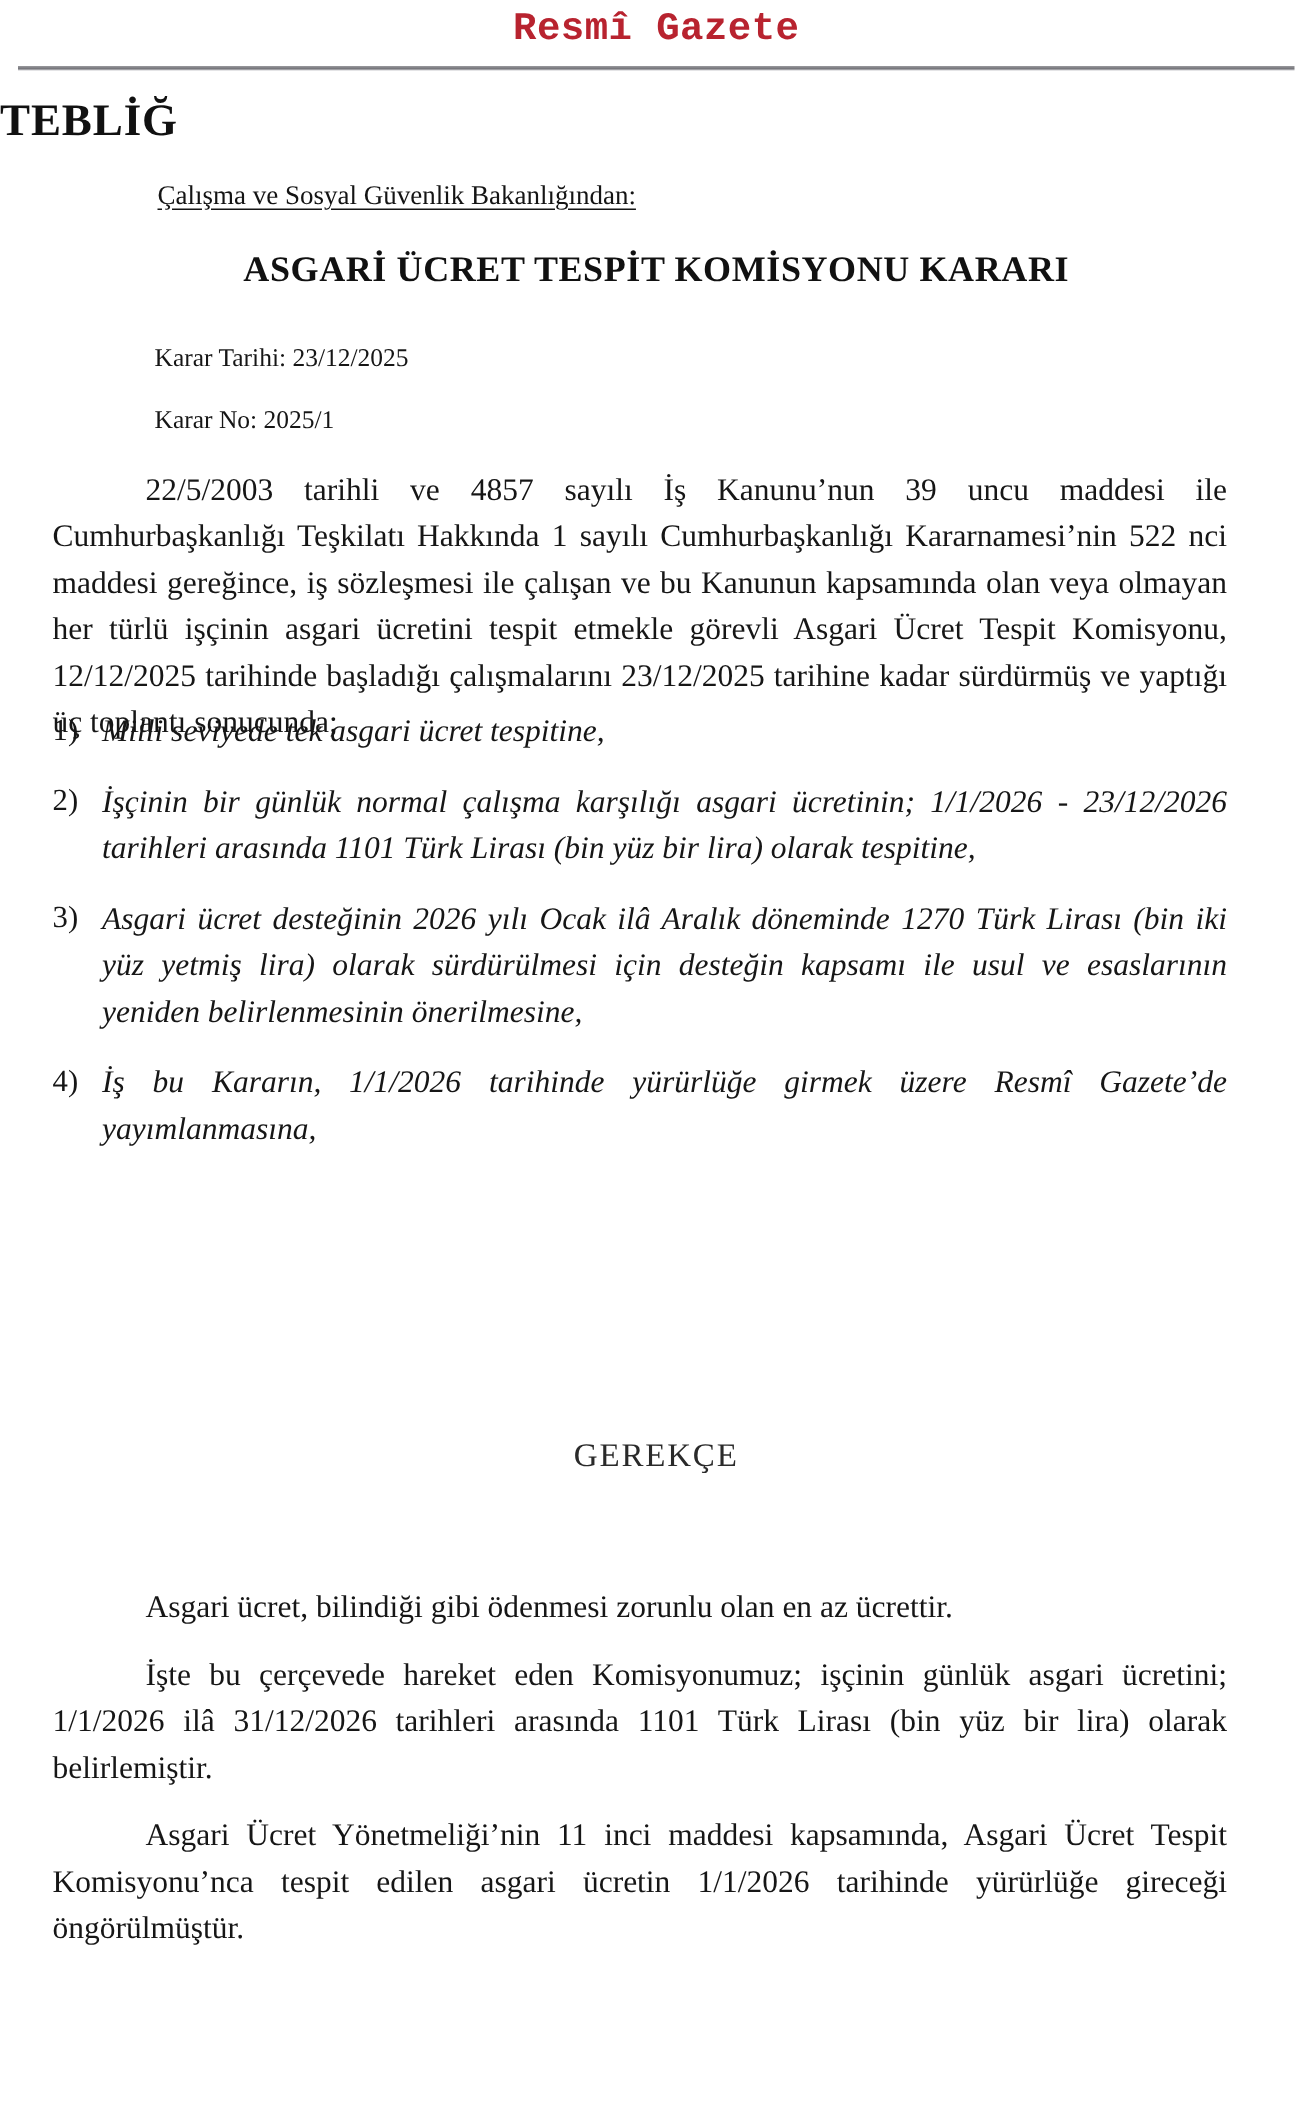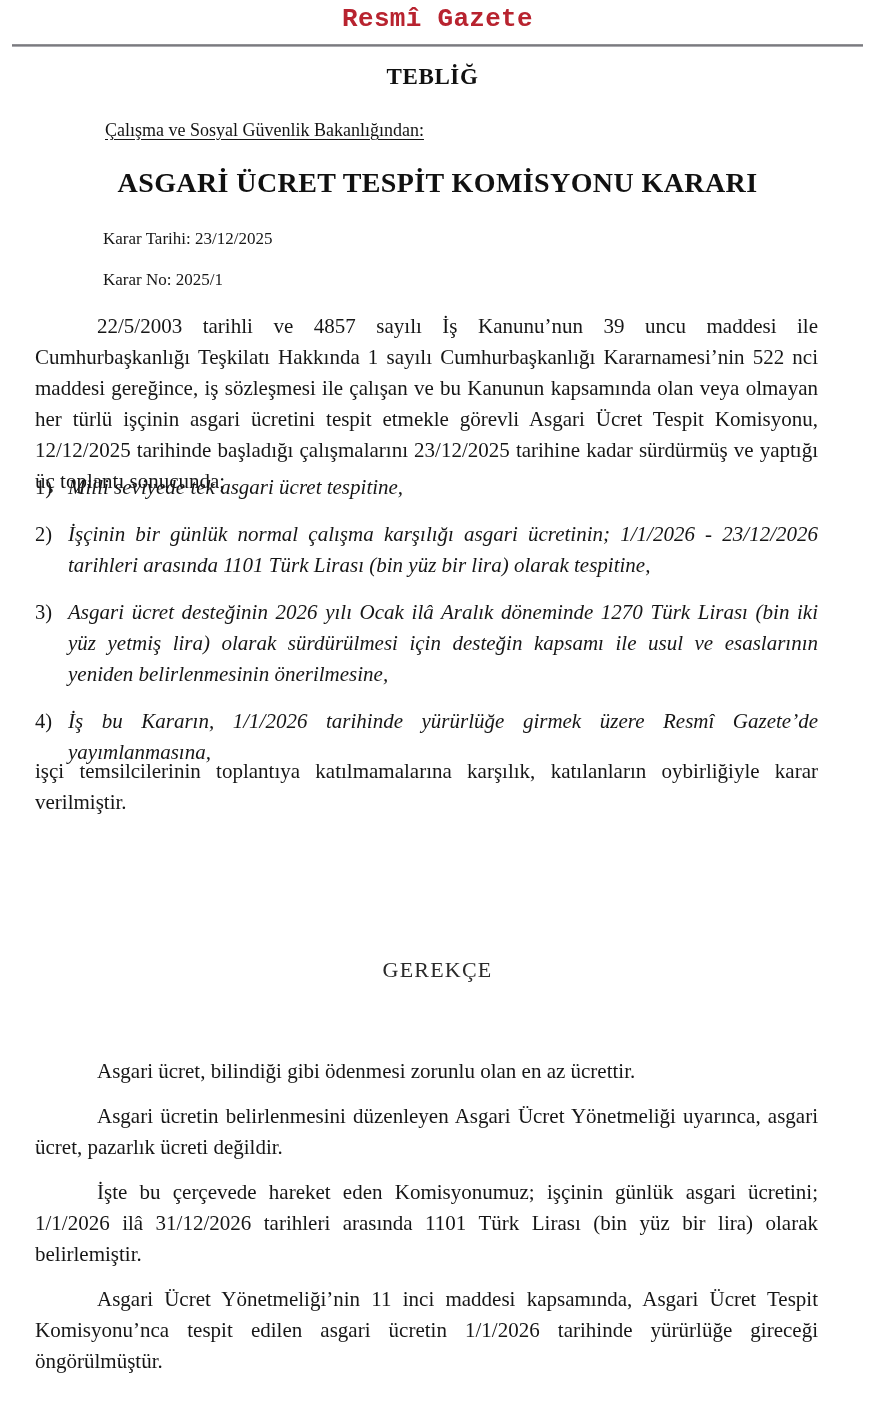--- a/index.html
+++ b/index.html
@@ -72,44 +72,43 @@
     height: 3px;
     background: linear-gradient(to bottom, #9a9a9e 0%, #77777c 55%, #c9c9cd 100%);
   }
 
   
   .doc-heading {
     position: absolute;
     left: 0;
     right: 10px;
     top: 64px;
-    text-align: center;
     font-weight: bold;
-    font-size: 23px;
+    font-size: 30px;
     letter-spacing: 0.6px;
     color: #111;
   }
   .ministry-line {
     position: absolute;
     left: 105px;
     top: 120px;
     font-size: 18px;
     color: #141414;
     text-decoration: underline;
     text-underline-offset: 3px;
     white-space: nowrap;
   }
   .decision-title {
     position: absolute;
     left: 0;
     right: 0;
     top: 167px;
     text-align: center;
     font-weight: bold;
-    font-size: 28px;
+    font-size: 24px;
     letter-spacing: 0.4px;
     color: #111;
   }
 
   
   .meta {
     position: absolute;
     left: 103px;
     font-size: 17px;
     color: #161616;
@@ -214,26 +213,22 @@
     <li>
       <span class="num">3)</span>
       <span class="txt">Asgari ücret desteğinin 2026 yılı Ocak ilâ Aralık döneminde 1270 Türk Lirası (bin iki yüz yetmiş lira) olarak sürdürülmesi için desteğin kapsamı ile usul ve esaslarının yeniden belirlenmesinin önerilmesine,</span>
     </li>
     <li>
       <span class="num">4)</span>
       <span class="txt">İş bu Kararın, 1/1/2026 tarihinde yürürlüğe girmek üzere Resmî Gazete’de yayımlanmasına,</span>
     </li>
   </ol>
 
-  <div class="col tail-block">
-    <p class="tail">işçi temsilcilerinin toplantıya katılmamalarına karşılık, katılanların oybirliğiyle karar verilmiştir.</p>
-  </div>
 
   <div class="section-heading">GEREKÇE</div>
 
   <div class="col reasons">
     <p class="body indent">Asgari ücret, bilindiği gibi ödenmesi zorunlu olan en az ücrettir.</p>
-    <p class="body indent">Asgari ücretin belirlenmesini düzenleyen Asgari Ücret Yönetmeliği uyarınca, asgari ücret, pazarlık ücreti değildir.</p>
     <p class="body indent">İşte bu çerçevede hareket eden Komisyonumuz; işçinin günlük asgari ücretini; 1/1/2026 ilâ 31/12/2026 tarihleri arasında 1101 Türk Lirası (bin yüz bir lira) olarak belirlemiştir.</p>
     <p class="body indent">Asgari Ücret Yönetmeliği’nin 11 inci maddesi kapsamında, Asgari Ücret Tespit Komisyonu’nca tespit edilen asgari ücretin 1/1/2026 tarihinde yürürlüğe gireceği öngörülmüştür.</p>
   </div>
 
 </div>
 
 </body></html>

